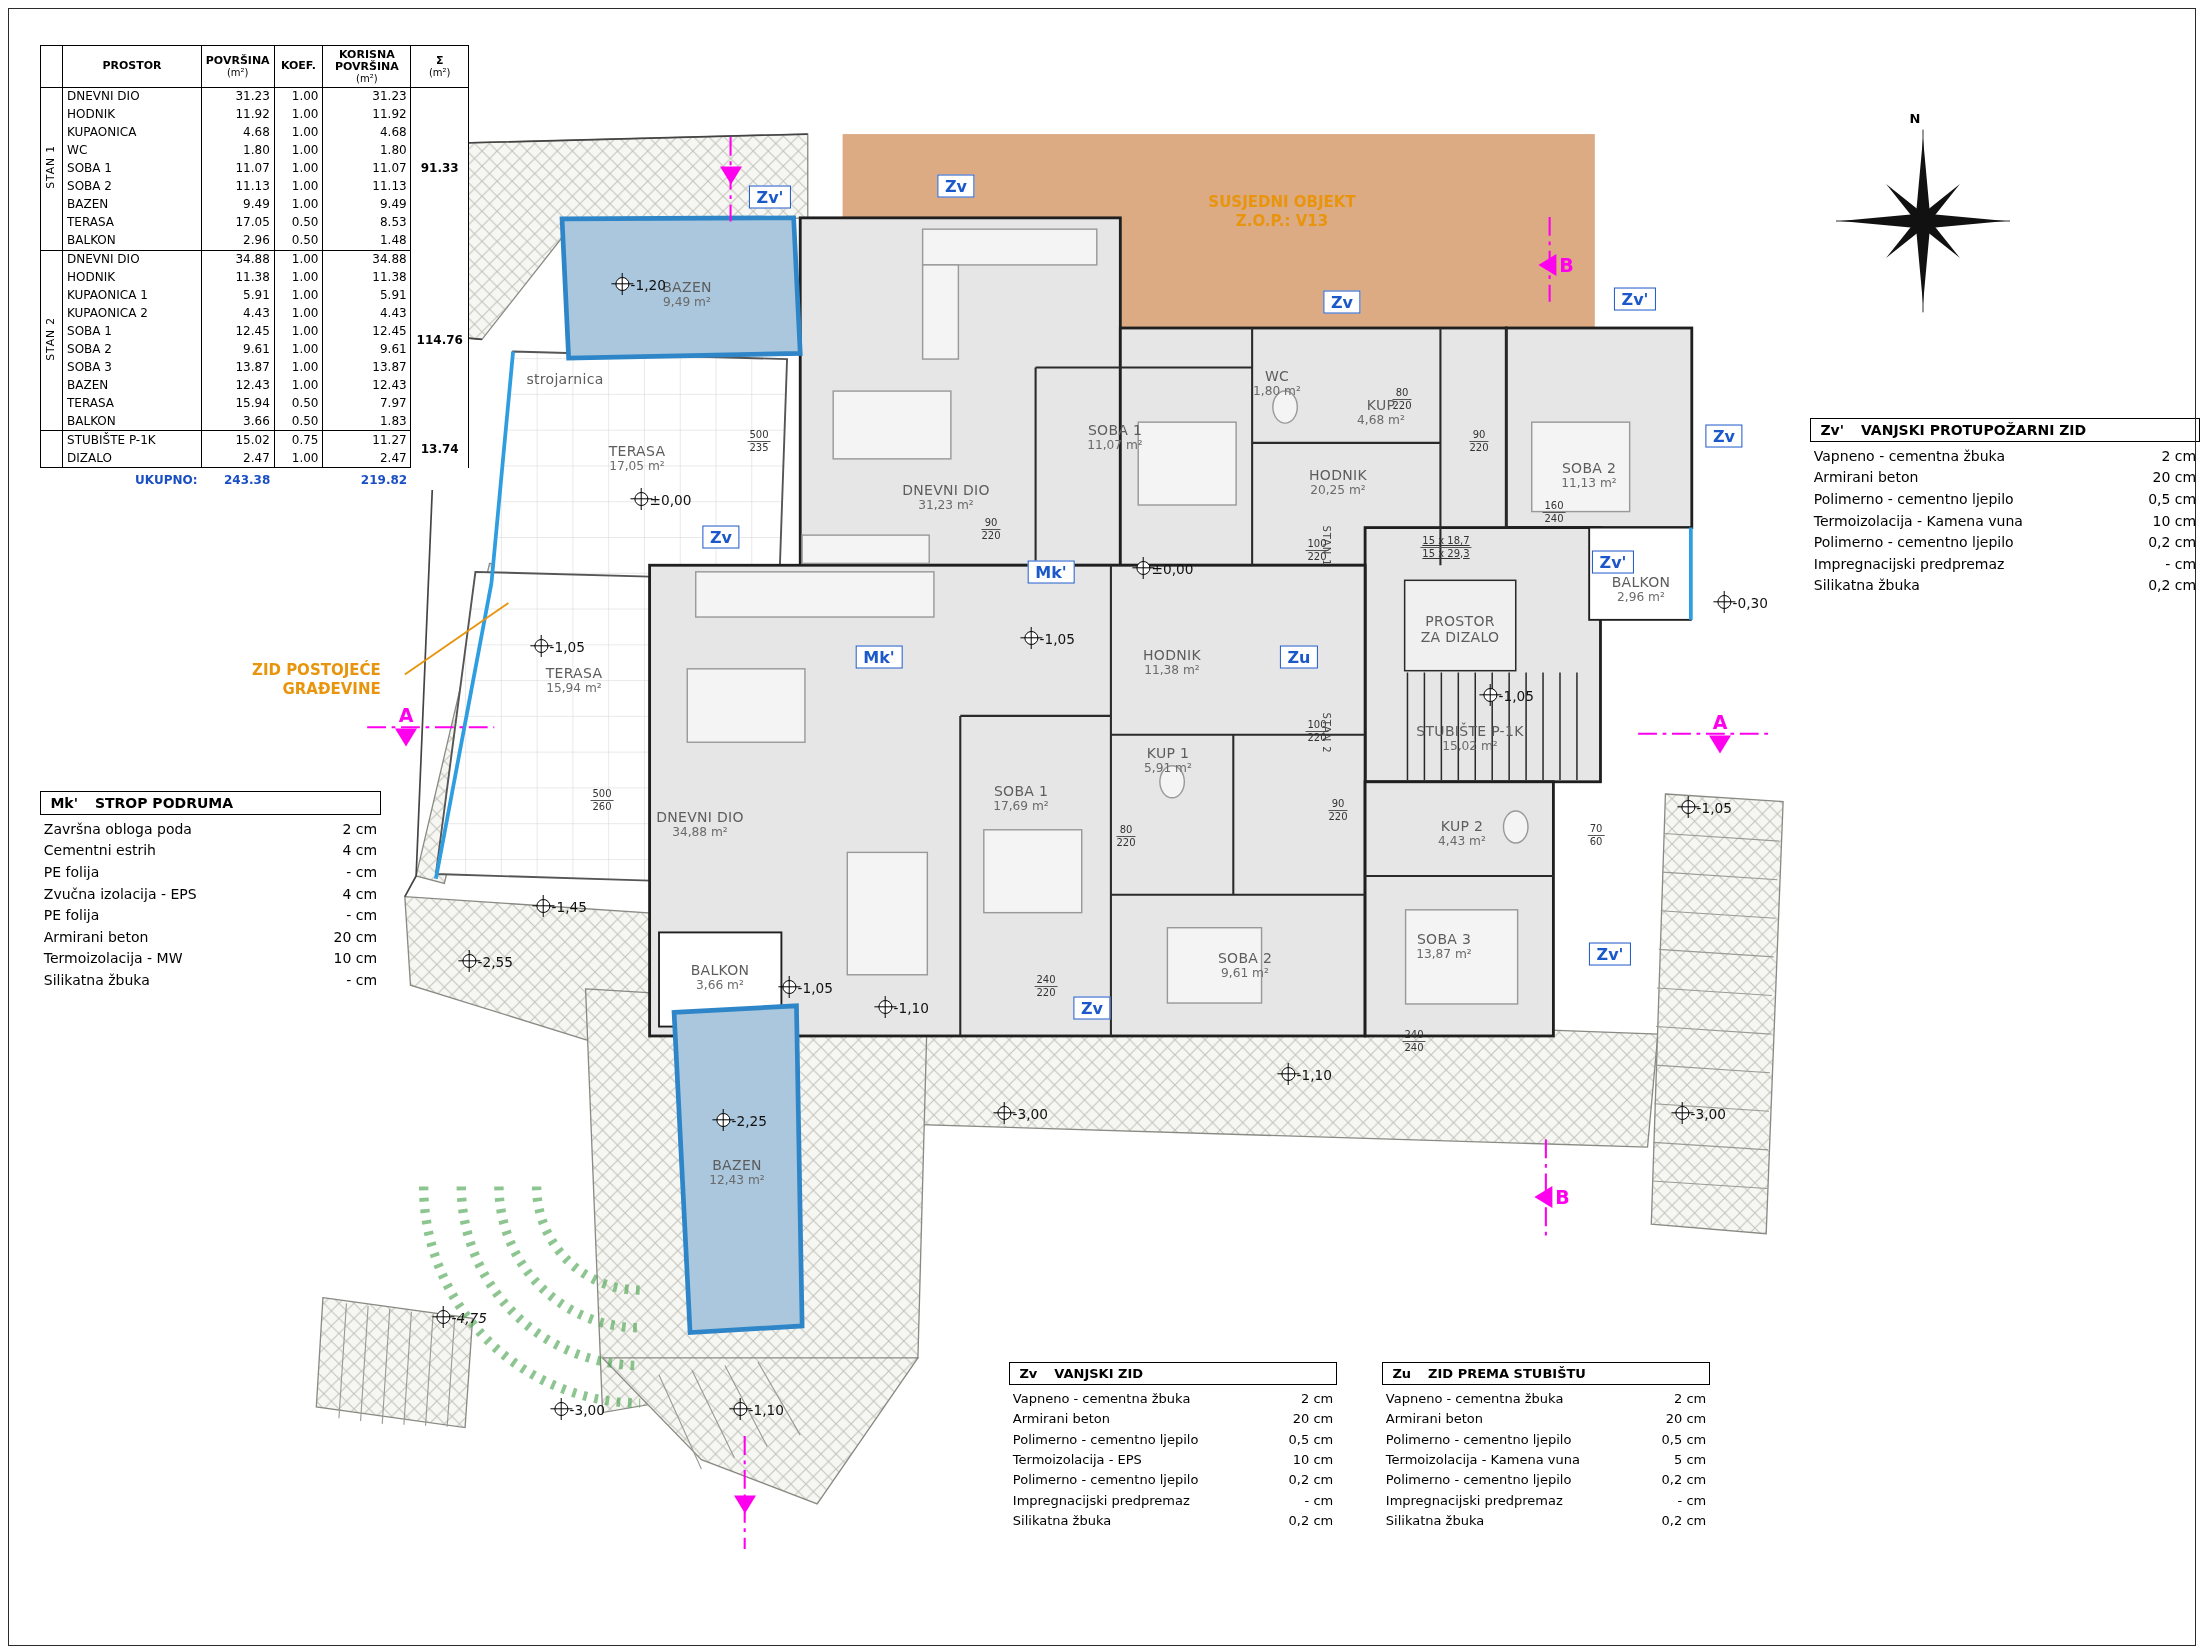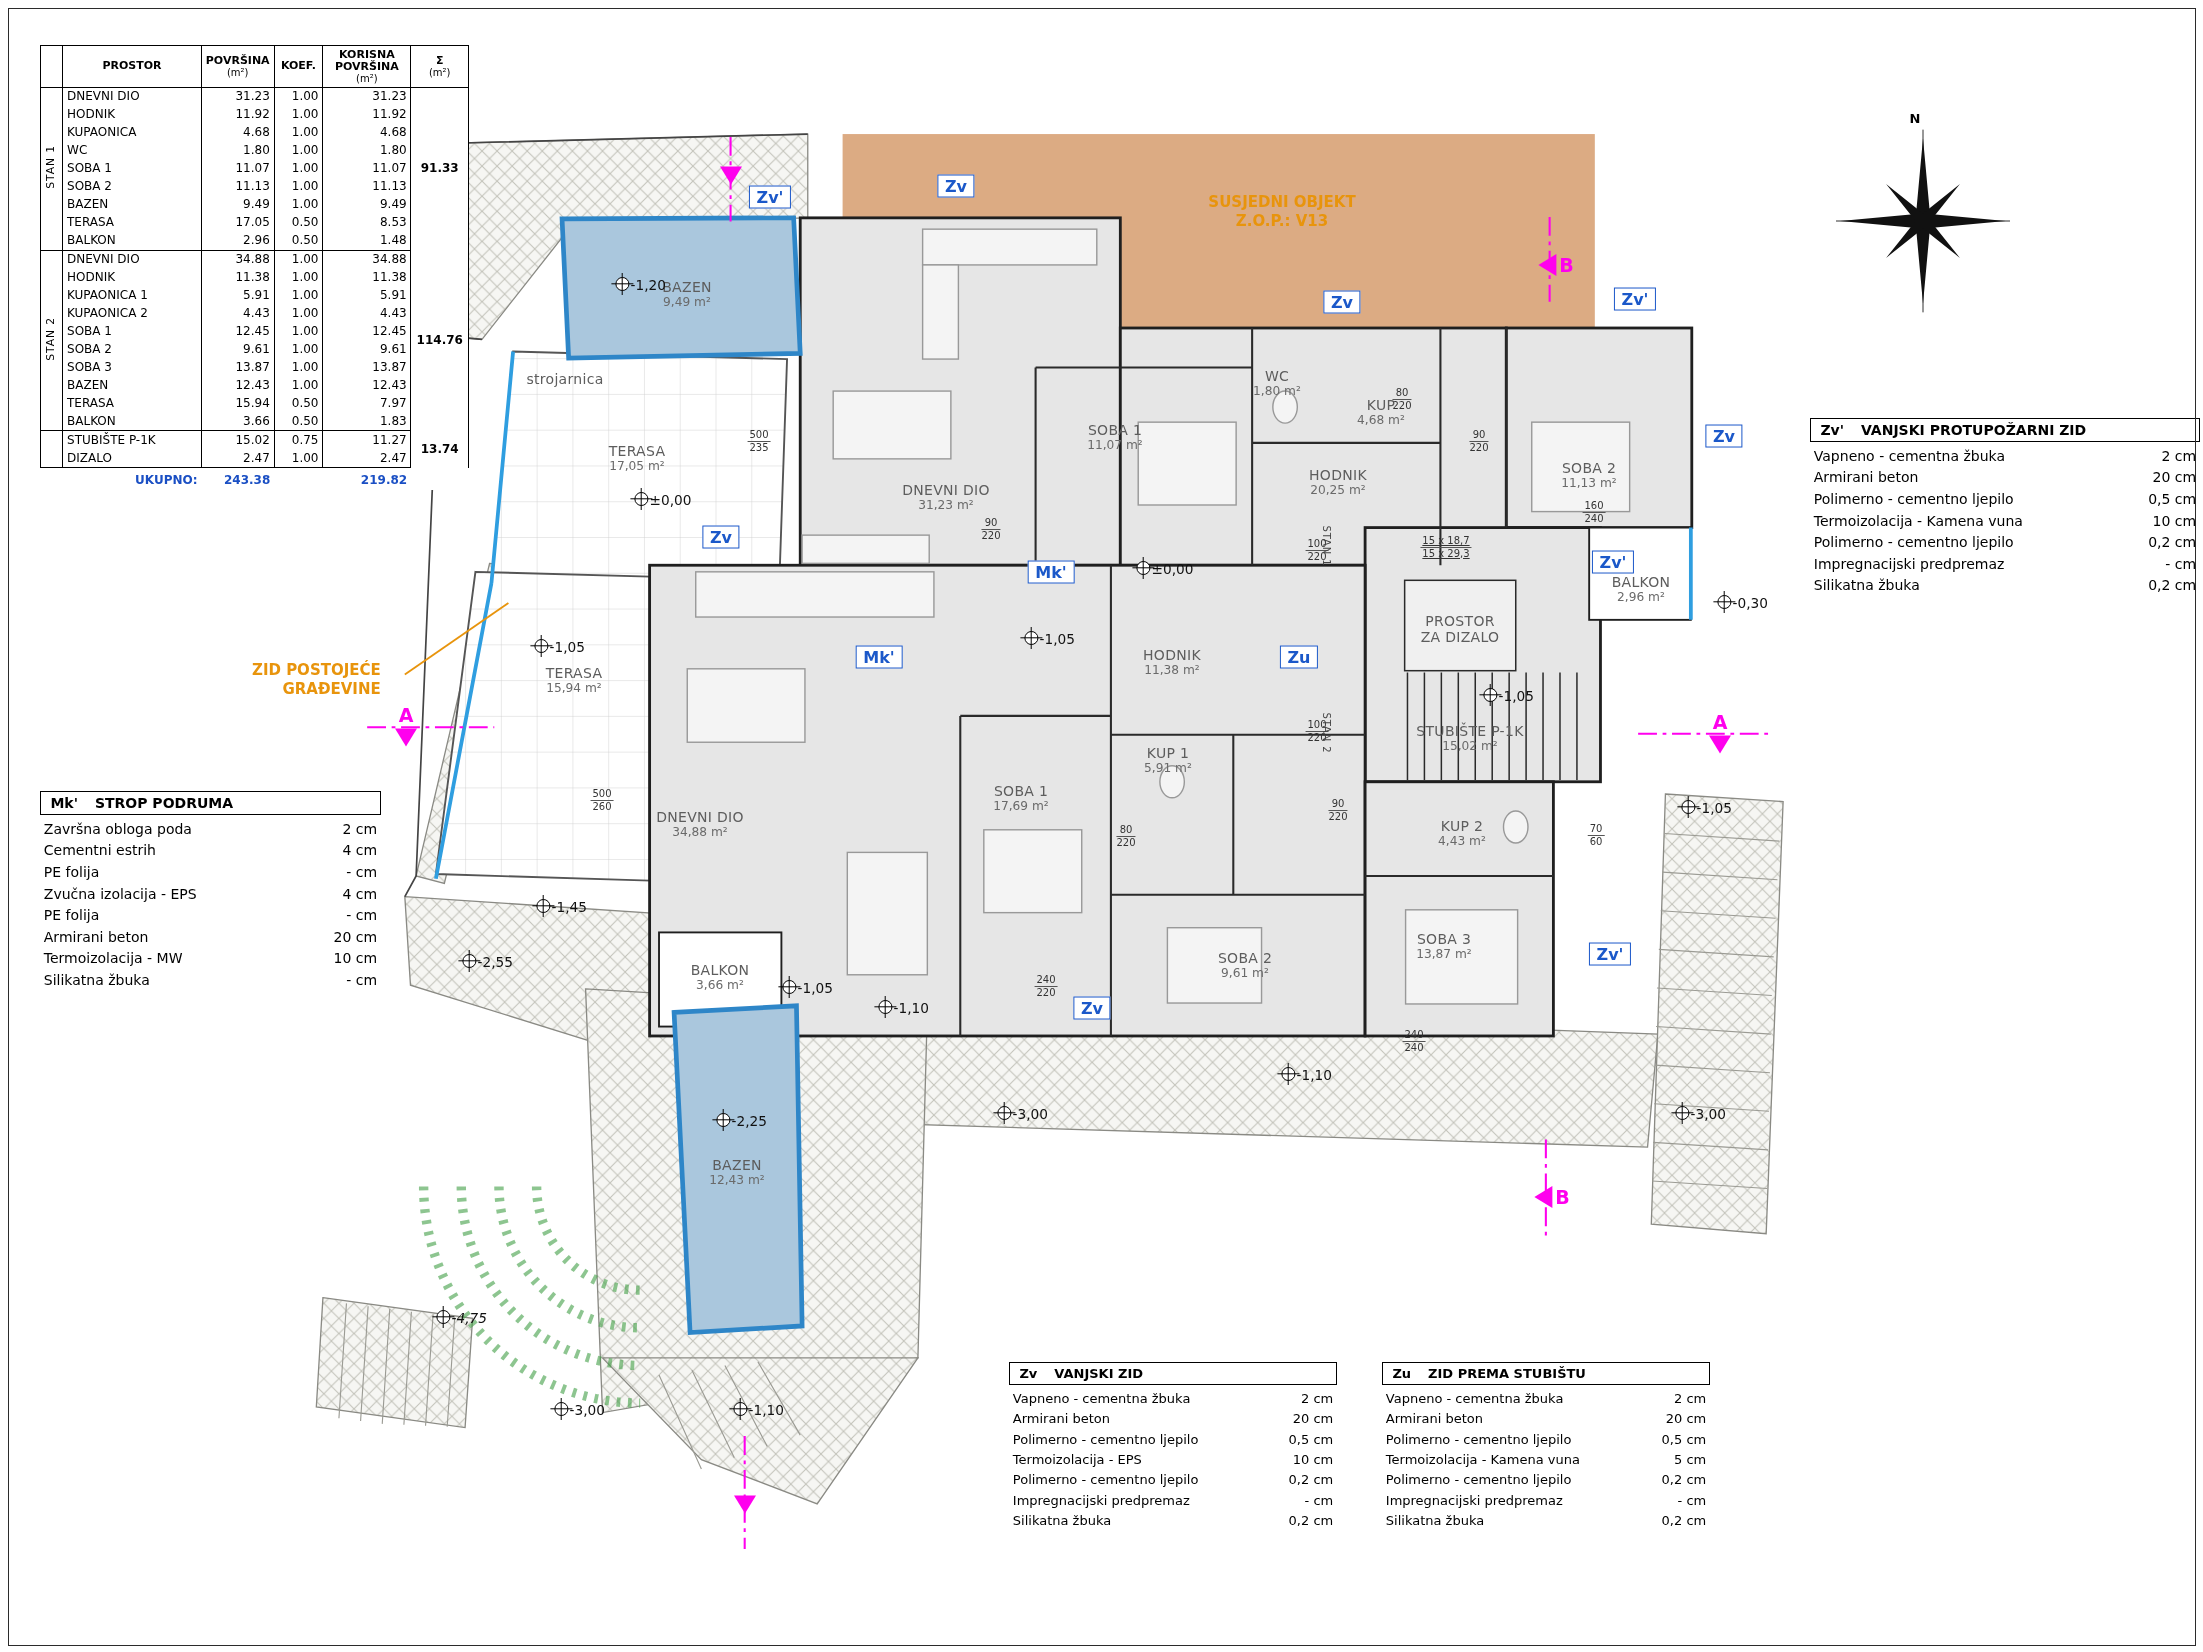--- a/index.html
+++ b/index.html
@@ -412,21 +412,21 @@
         <div>220</div>
       </div>
       <div class="dim" style="left: 1414px; top: 1041px;">
         <div class="da">240</div>
         <div>240</div>
       </div>
       <div class="dim" style="left: 1596px; top: 835px;">
         <div class="da">70</div>
         <div>60</div>
       </div>
-      <div class="dim" style="left: 1594px; top: 512px;">
+      <div class="dim" style="left: 1554px; top: 512px;">
         <div class="da">160</div>
         <div>240</div>
       </div>
       <div class="dim" style="left: 1446px; top: 547px; text-decoration: underline;">
         <div class="da">15 x 18,7</div>
         <div>15 x 29,3</div>
       </div>
       <div class="dim" style="left: 1326px; top: 546px; transform: translate(-50%, -50%) rotate(90deg);">
         <div class="da nl">STAN 1</div>
       </div>

